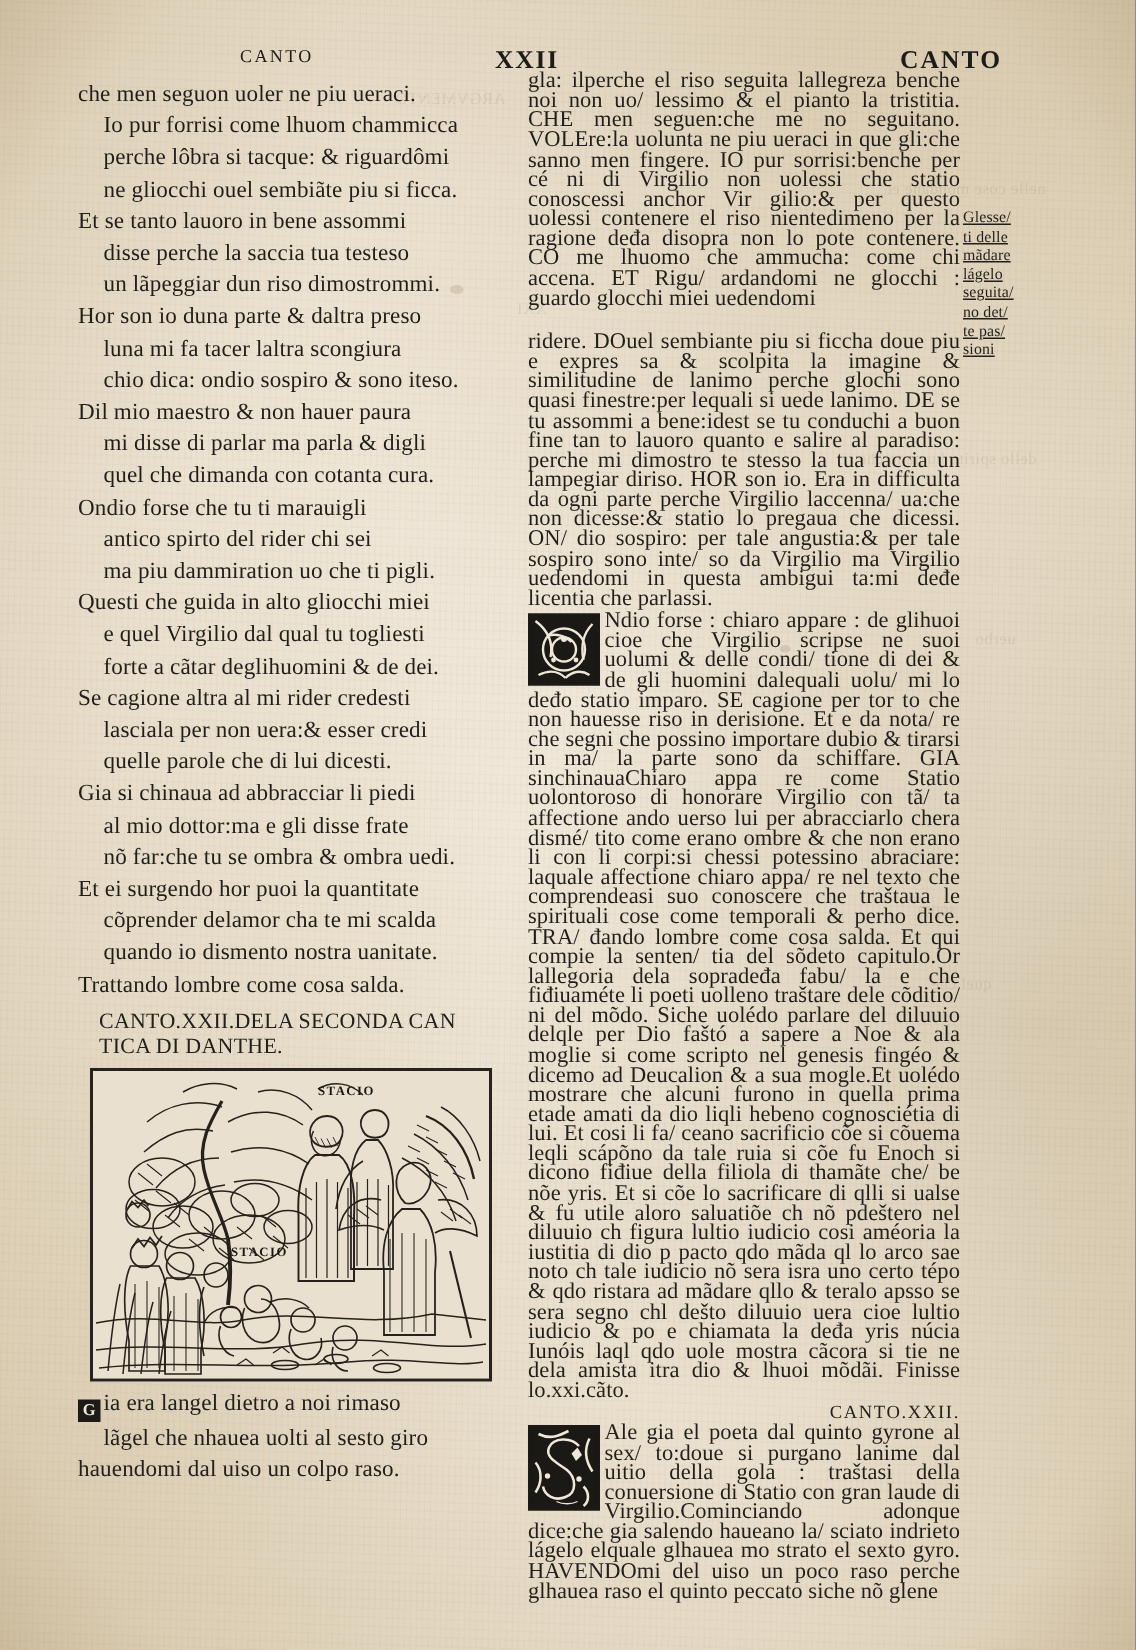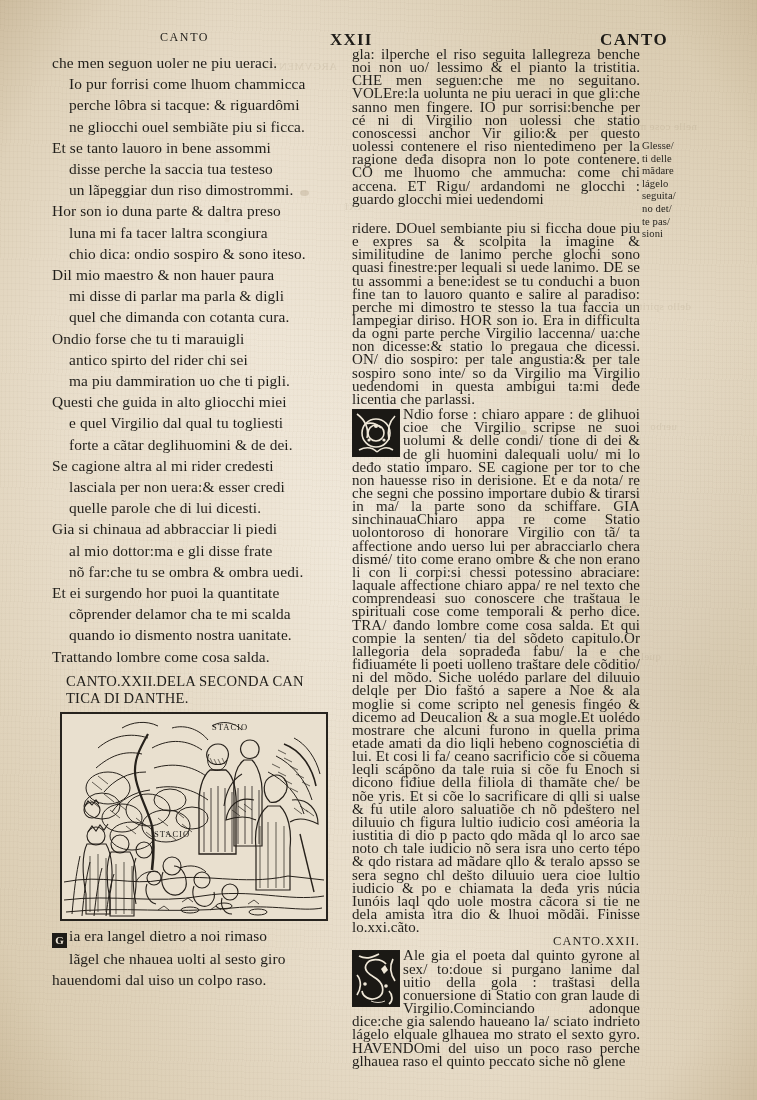--- a/index.html
+++ b/index.html
@@ -63,21 +63,21 @@
   }
   .cantohead .l2{padding-left:0;}
 
   
   .woodcut{
     position:relative;margin:4px 0 0 8px;width:264px;height:205px;
     border:2.5px solid #26231e;background:#efe7d7;overflow:hidden;
   }
   .woodcut svg{display:block;width:100%;height:100%;}
   .wc-label{
-    position:absolute;font-family:"Liberation Serif",serif;font-weight:normal;
+    position:absolute;font-family:"Liberation Serif",serif;font-weight:bold;
     font-size:8.5px;letter-spacing:1px;color:#1b1916;
   }
 
   
   .undercut{margin-top:4px;font-size:15.4px;line-height:21px;letter-spacing:.1px;}
   .undercut .ln{white-space:nowrap;display:block;}
   .undercut .ln.ind{padding-left:17px;}
 
   
   .dropsmall{
@@ -100,21 +100,21 @@
     float:left;width:46px;height:46px;margin:1px 3px 0 0;
     border:1.5px solid #1d1b17;background:#1d1b17;position:relative;overflow:hidden;
   }
   .initial svg{display:block;width:100%;height:100%;}
   .initial.tall{width:46px;height:55px;}
 
   .centerline{text-align:right;letter-spacing:1.1px;font-size:12.4px;margin:1px 0 1px 0;}
 
   
   .gloss{
-    font-size:10.6px;line-height:12.6px;color:#211f1b;letter-spacing:.1px;
+    font-size:10.6px;line-height:12.6px;color:#211f1b;letter-spacing:.1px;text-decoration:underline;
   }
   .gloss div{white-space:nowrap;}
 
   
   .blot{position:absolute;border-radius:50%;background:rgba(120,96,56,.16);pointer-events:none;}
 </style>
 </head>
 <body>
 
 <div id="page">

